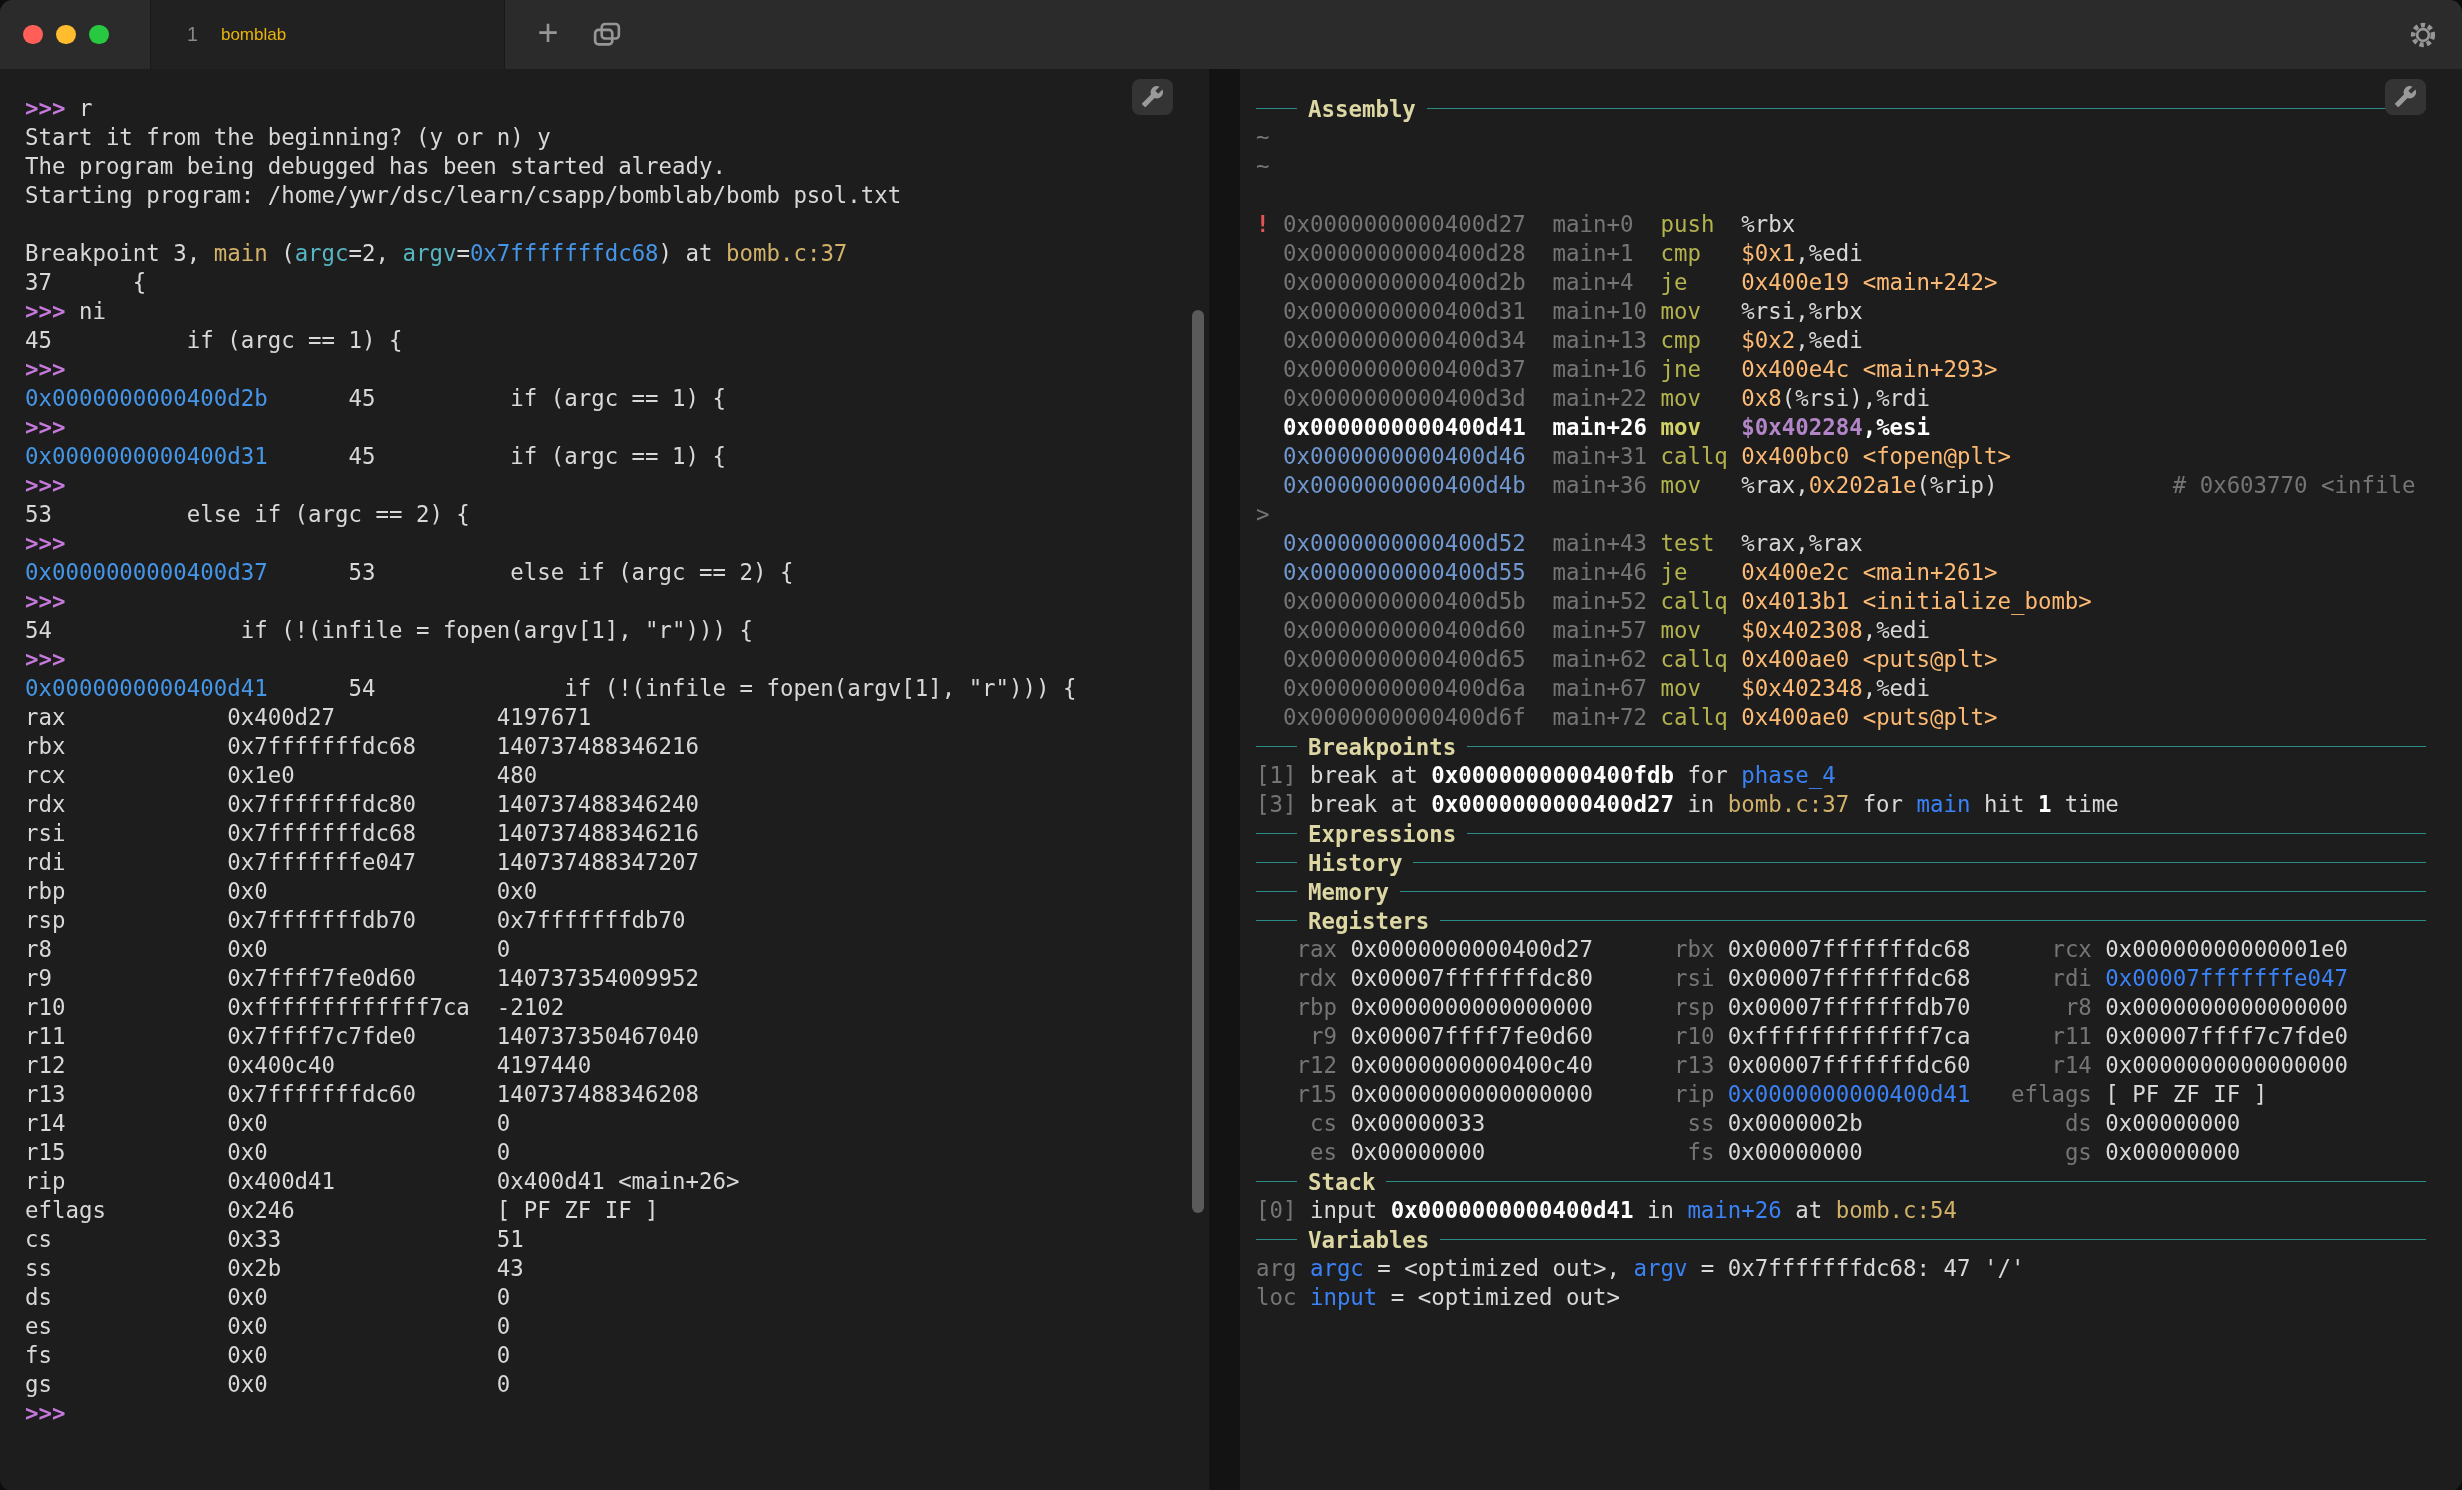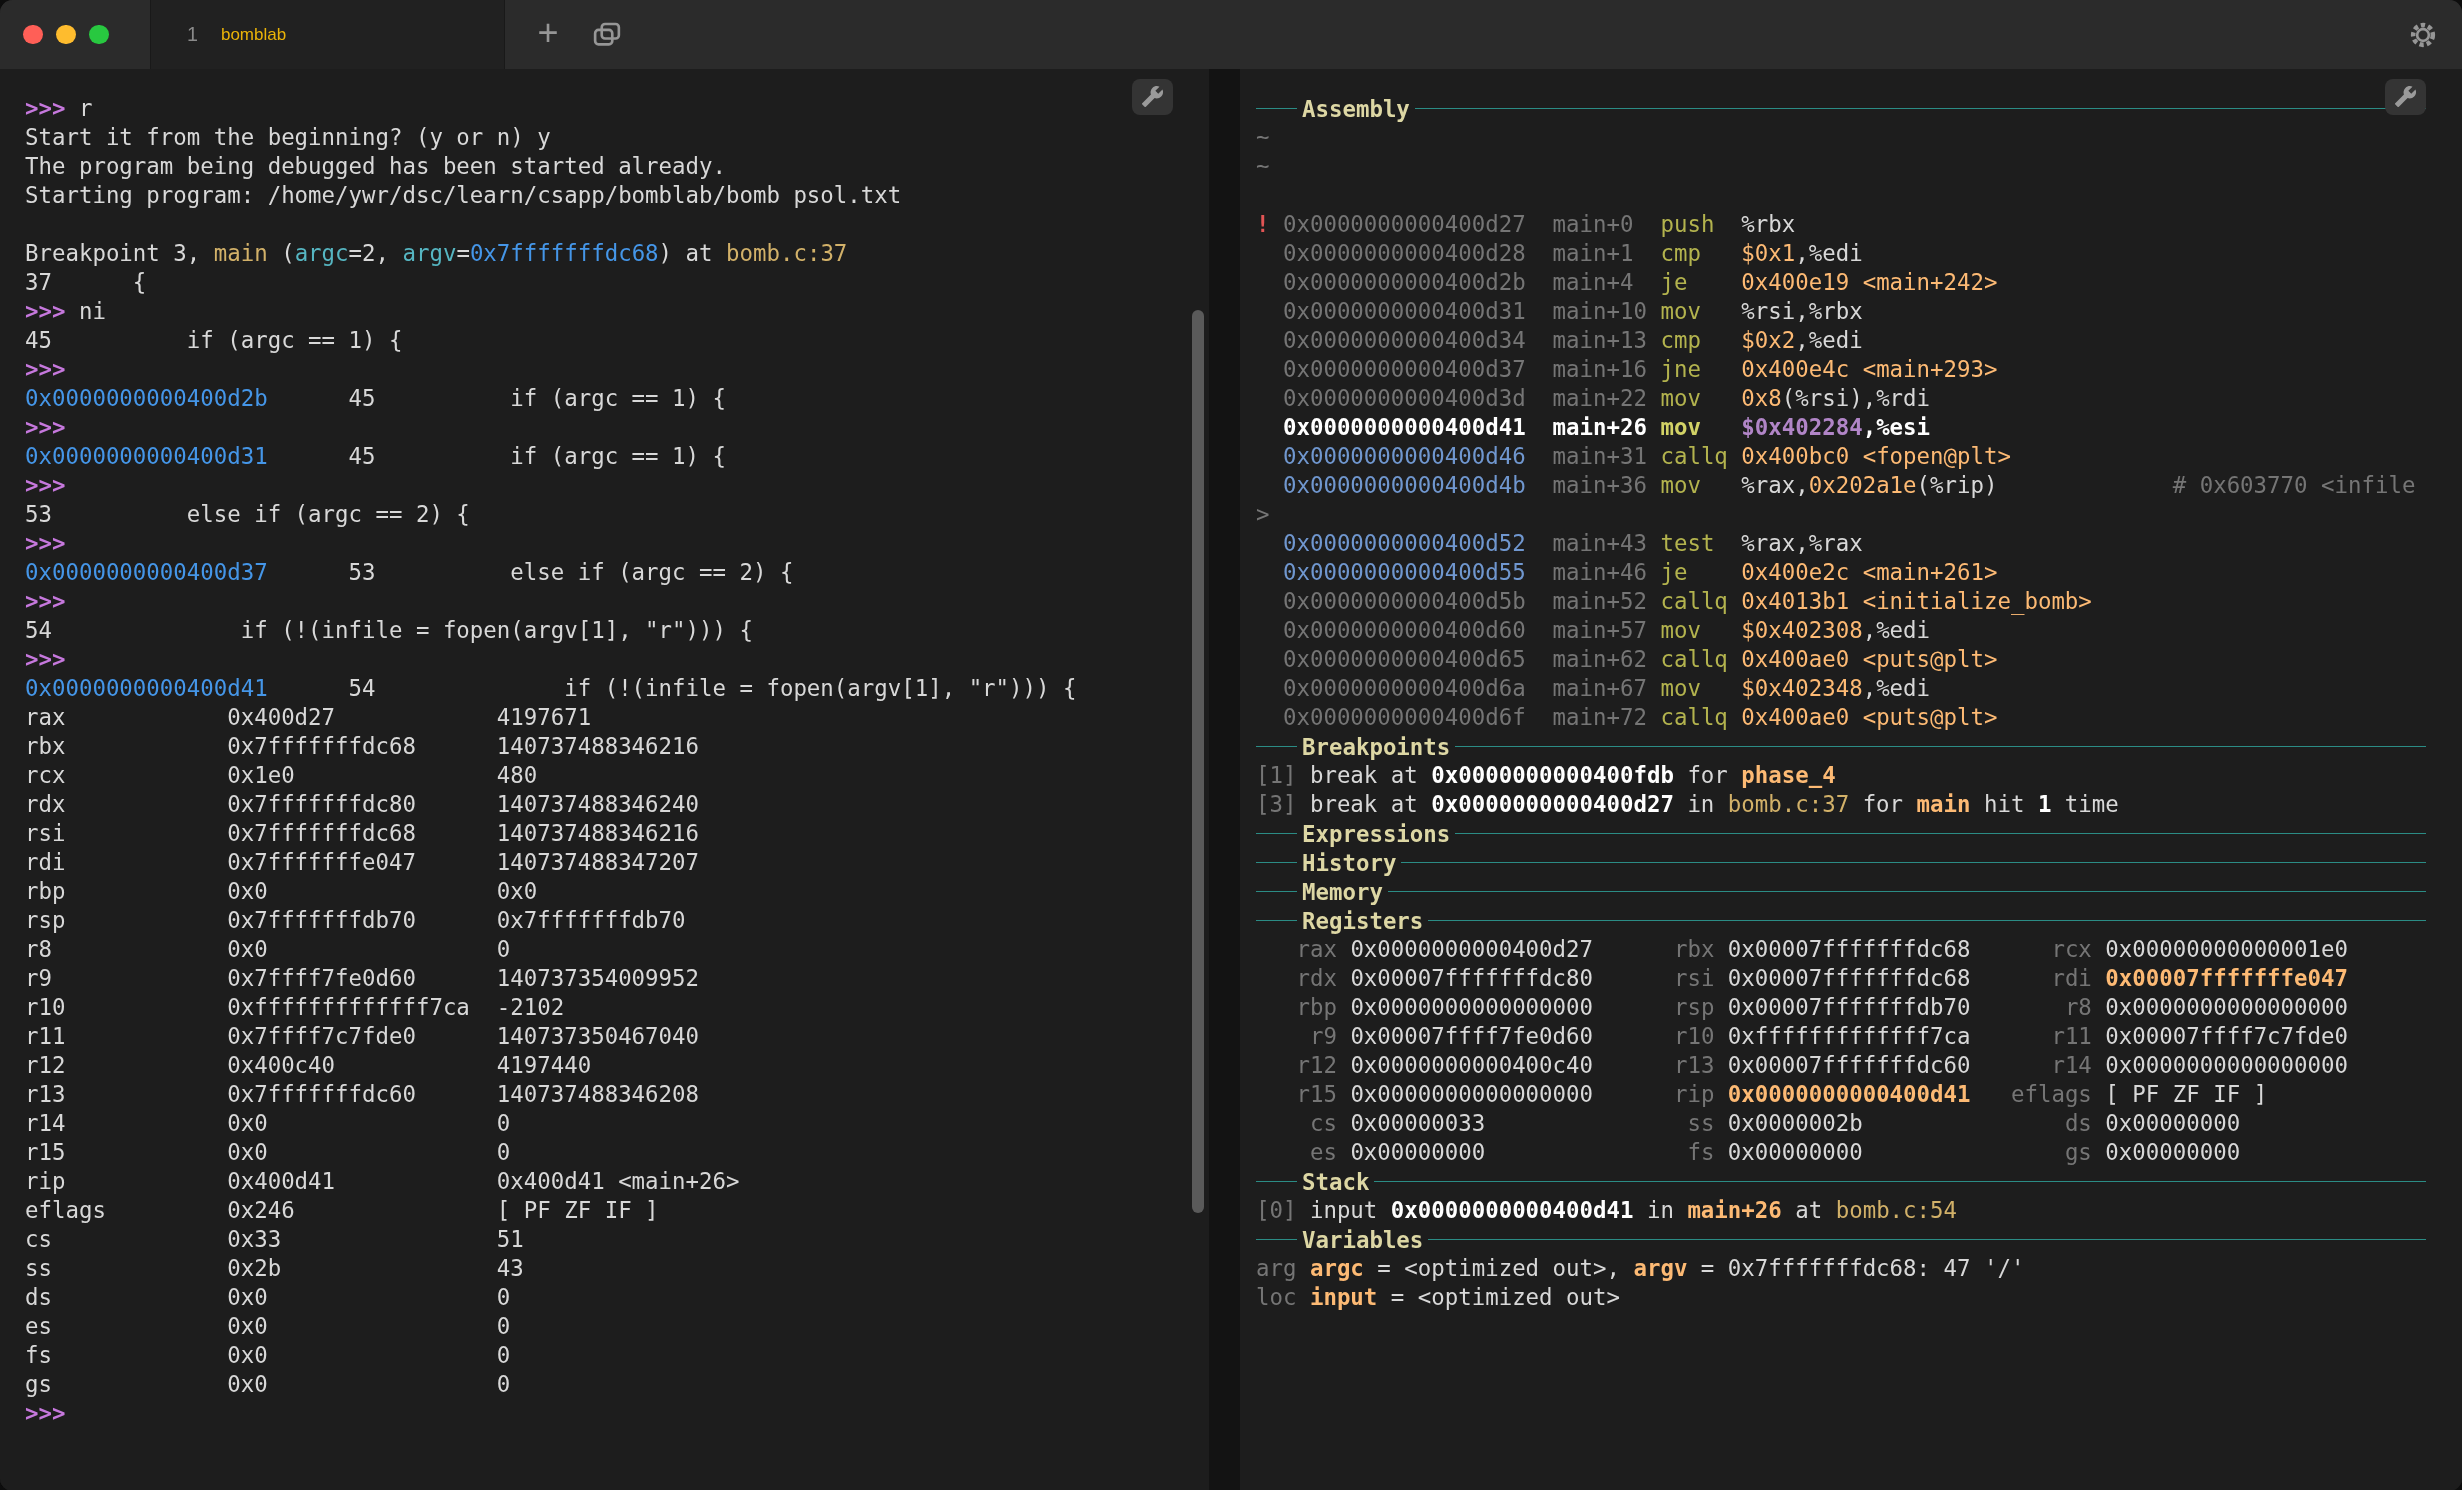--- a/index.html
+++ b/index.html
@@ -22,28 +22,28 @@
   .pane-left{width:1209px}
   .divider{width:31px;background:#131313}
   .pane-right{flex:1}
   .term{padding:25px 0 0 25px}
   .dash{padding:25px 36px 0 16px}
   .tline{height:29px;line-height:29px;font-size:22.4px;white-space:pre}
   .dash-header{height:29px;display:flex;align-items:center}
   .hline{height:1.8px;background:#2b8c85}
   .hline-short{width:41px}
   .hline-fill{flex:1}
-  .hlabel{color:#ddd7a4;font-weight:bold;font-size:22.4px;margin:0 5px;white-space:pre}
+  .hlabel{color:#ddd7a4;font-weight:bold;font-size:22.4px;margin:0 11px;white-space:pre}
   .c-fg{color:#d8d8d8}
   .c-dim{color:#757575}
   .c-prompt{color:#c678dd;font-weight:bold}
   .c-blue{color:#4596e8}
   .c-lblue{color:#7097cf}
   .c-ylw{color:#d2b169}
-  .c-ylwb{color:#fdba74;font-weight:bold}
+  .c-ylwb{color:#3b82f6;font-weight:normal}
   .c-cyan{color:#56b6c2}
   .c-olive{color:#b3b34e}
   .c-oliveb{color:#d2d266;font-weight:bold}
   .c-violet{color:#fdba74}
   .c-violetb{color:#b185c7;font-weight:bold}
   .c-wb{color:#ffffff;font-weight:bold}
   .c-red{color:#e25555;font-weight:bold}
   .pane-tool{position:absolute;top:9.8px;right:36px;width:41px;height:36px;background:#343434;border-radius:8px;display:flex;align-items:center;justify-content:center;z-index:2}
   .scrollbar{position:absolute;right:5.4px;top:241px;width:11.6px;height:903px;background:#5a5a5a;border-radius:6.3px;z-index:2}
 </style>

